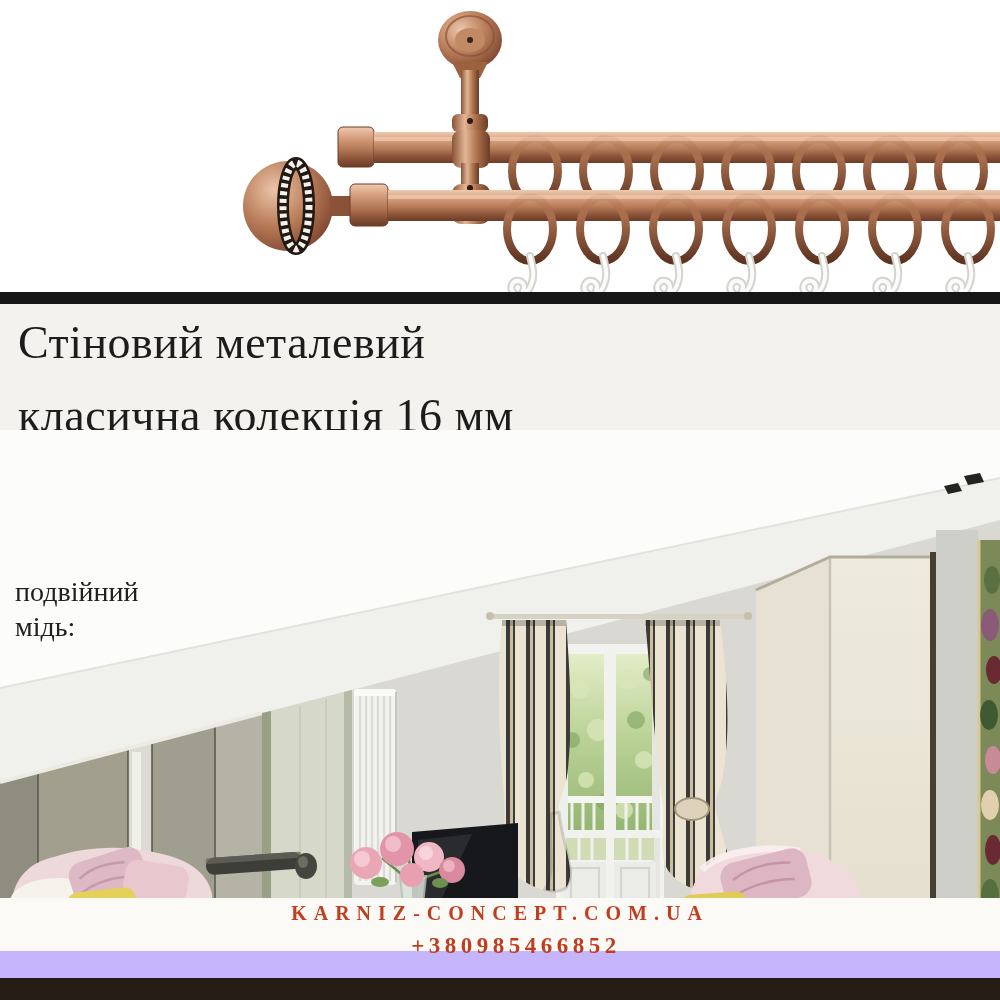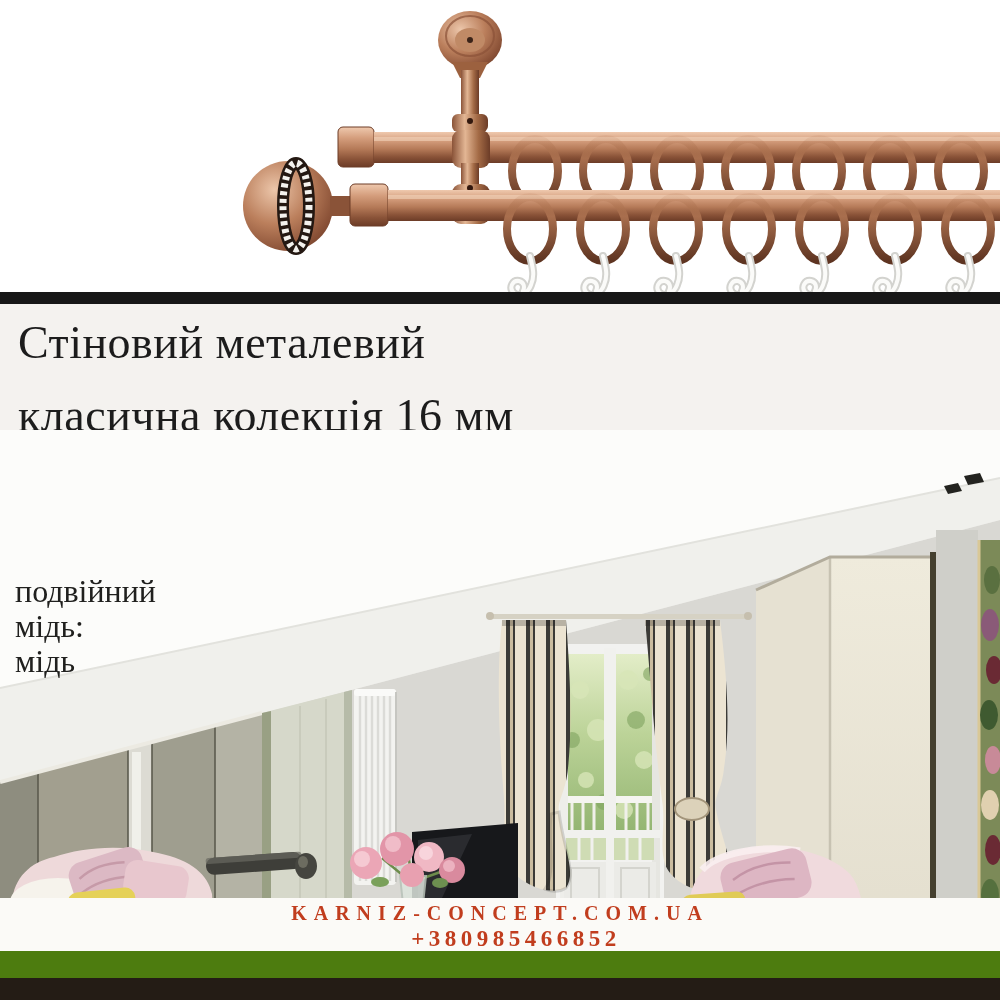--- a/index.html
+++ b/index.html
@@ -1,35 +1,35 @@
 <!DOCTYPE html>
 <html><head>
 <meta charset="utf-8">
 <style>
   html,body{margin:0;padding:0;background:#888;}
-  .page{position:relative;width:1000px;height:1000px;margin:0 auto;background:#4d7c0f;
+  .page{position:relative;width:1000px;height:1000px;margin:0 auto;background:#c4b5fd;
         overflow:hidden;font-family:"Liberation Serif","DejaVu Serif",serif;}
   
   .product-section{position:absolute;left:0;top:0;width:1000px;height:292px;background:#ffffff;}
   .product-section svg{position:absolute;left:0;top:0;}
   
   .divider{position:absolute;left:0;top:292px;width:1000px;height:12px;background:#171717;}
   
   .headline-bg{position:absolute;left:0;top:304px;width:1000px;height:126px;background:#f4f2ef;}
   .headline{position:absolute;left:18px;top:306px;color:#1c1c1c;font-size:46px;line-height:73px;
             letter-spacing:.5px;white-space:nowrap;}
   
   .room-section{position:absolute;left:0;top:430px;width:1000px;height:495px;background:#f6f5f2;}
   .room-section svg{position:absolute;left:0;top:0;}
   
-  .specs{position:absolute;left:15px;top:574px;color:#20201e;font-size:32px;line-height:35px;}
+  .specs{position:absolute;left:15px;top:574px;color:#20201e;font-size:28px;line-height:35px;}
   
   .footer-strip{position:absolute;left:0;top:898px;width:1000px;height:53px;background:#fbfaf7;text-align:center;}
   .footer-site{margin-top:4px;font-size:20px;font-weight:bold;letter-spacing:7px;color:#c13d1e;}
-  .footer-phone{margin-top:1px;font-size:23px;font-weight:bold;letter-spacing:4.5px;color:#c13d1e;padding-left:32px;}
+  .footer-phone{margin-top:8px;font-size:23px;font-weight:bold;letter-spacing:4.5px;color:#c13d1e;padding-left:32px;}
   .footer-bar{position:absolute;left:0;top:978px;width:1000px;height:22px;background:#241c15;}
 </style>
 </head>
 <body>
 
 <div class="page">
 
   <div class="product-section">
     <svg width="1000" height="292" viewBox="0 0 1000 292">
       <defs>
@@ -374,21 +374,20 @@
         <g transform="translate(714,478) rotate(-4)">
           <rect x="-32" y="-15" width="64" height="30" rx="9" fill="#e0cb56"></rect>
         </g>
       </g>
     </svg>
   </div>
 
   <div class="specs">
     <div>подвійний</div>
     <div>мідь:</div>
-    <div>мідь</div>
   </div>
 
   <div class="footer-strip">
     <div class="footer-site">KARNIZ-CONCEPT.COM.UA</div>
     <div class="footer-phone">+380985466852</div>
   </div>
   <div class="footer-bar"></div>
 
 </div>
 

